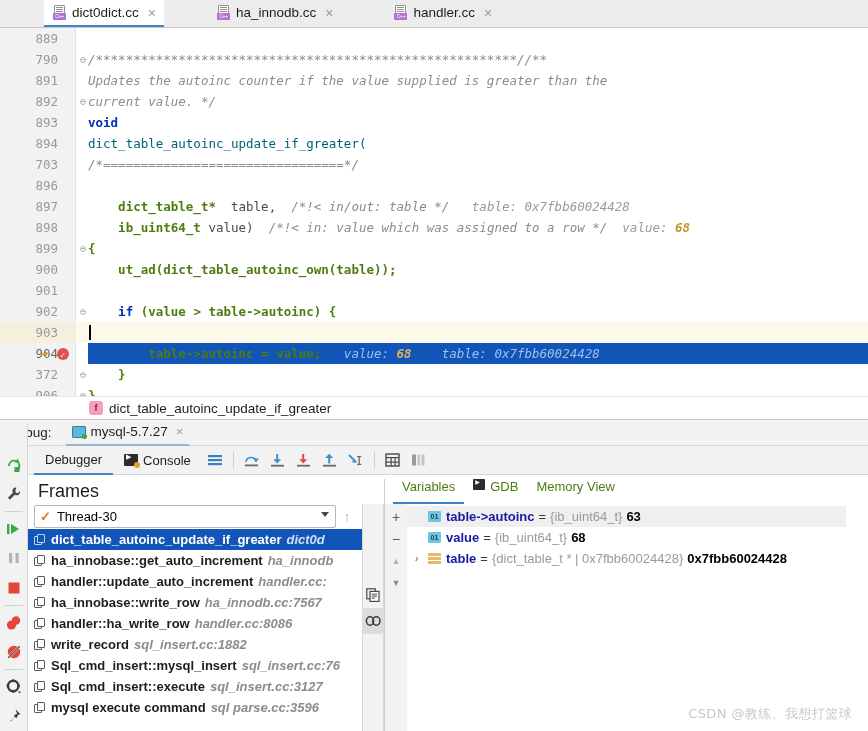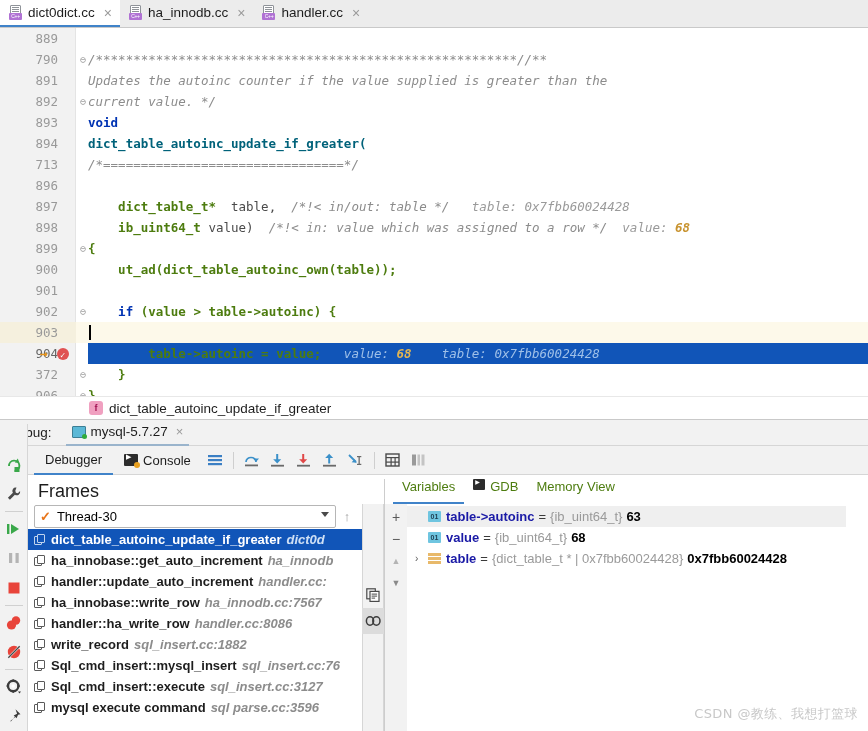--- a/index.html
+++ b/index.html
@@ -21,20 +21,21 @@
     border-bottom: 1px solid #c9c9c9;
   }
   .tab {
     display: flex; align-items: center; gap: 5px;
     padding: 0 8px 0 9px;
     font-size: 13.5px;
     color: #1d1d1d;
     cursor: default;
     border-bottom: 2px solid transparent;
     white-space: nowrap;
+    margin-left: 44px;
   }
   .tab.active {
     background: #ffffff;
     border-bottom: 2px solid #4083c9;
   }
   .tab .close {
     color: #9a9a9a; font-size: 14px; margin-left: 4px;
     line-height: 1;
   }
   
@@ -105,21 +106,21 @@
   }
   
   .codeline.execline .src-wrap {
     position: absolute; left: 88px; top: 0; right: 0; height: 21px;
     background: #1155b8;
   }
   .codeline.execline .src { color: #ffffff; z-index: 2; }
   .codeline.execline .ln { color: #666666; }
 
   .kw { color: #0033b3; font-weight: bold; }
-  .fn { color: #00627a; font-weight: bold; }
+  .fn { color: #00627a; font-weight: normal; }
   .cmt { color: #8c8c8c; font-style: italic; }
   .plain { color: #4d7c0f; font-weight: bold; }
   .dim { color: #4a4a4a; }
   .hint { color: #9a9a9a; font-style: italic; }
   .hintnum { color: #c8932f; font-style: italic; font-weight: bold; }
   .hint-on-blue { color: #9fc0e8; font-style: italic; }
   .hintnum-on-blue { color: #e3b552; font-style: italic; font-weight: bold; }
 
   
   .exec-arrow {
@@ -410,21 +411,21 @@
   }
   .mr-btn {
     width: 22px; height: 26px;
     display: flex; align-items: center; justify-content: center;
     color: #4a4a4a; font-size: 13px;
   }
   .mr-btn.pressed { background: #dcdcdc; }
 
   
   .watermark {
-    position: absolute; right: 10px; bottom: 8px;
+    position: absolute; right: 16px; bottom: 8px;
     font-size: 13px; color: #c8c8c8;
     font-family: "DejaVu Sans", sans-serif;
     letter-spacing: 0.4px;
   }
   svg { display: block; }
 </style>
 </head>
 <body>
 
 <div id="app">
@@ -461,21 +462,21 @@
 
   <div class="editor">
     <div class="gutter-bg"></div>
     <div id="code-lines">
         <div class="codeline"><div class="gut"></div><span class="ln">889</span><span class="src"></span></div>
         <div class="codeline"><div class="gut"></div><span class="ln">790</span><span class="fold">⊖</span><span class="src"><span class="cmt">/********************************************************//**</span></span></div>
         <div class="codeline"><div class="gut"></div><span class="ln">891</span><span class="src"><span class="cmt">Updates the autoinc counter if the value supplied is greater than the</span></span></div>
         <div class="codeline"><div class="gut"></div><span class="ln">892</span><span class="fold">⊖</span><span class="src"><span class="cmt">current value. */</span></span></div>
         <div class="codeline"><div class="gut"></div><span class="ln">893</span><span class="src"><span class="kw">void</span></span></div>
         <div class="codeline"><div class="gut"></div><span class="ln">894</span><span class="src"><span class="fn">dict_table_autoinc_update_if_greater(</span></span></div>
-        <div class="codeline"><div class="gut"></div><span class="ln">713</span><span class="src"><span class="cmt">/*================================*/</span></span></div>
+        <div class="codeline"><div class="gut"></div><span class="ln">703</span><span class="src"><span class="cmt">/*================================*/</span></span></div>
         <div class="codeline"><div class="gut"></div><span class="ln">896</span><span class="src"></span></div>
         <div class="codeline"><div class="gut"></div><span class="ln">897</span><span class="src"><span class="plain">    dict_table_t*  </span><span class="dim">table,  </span><span class="cmt">/*!&lt; in/out: table */</span><span class="hint">   table: 0x7fbb60024428</span></span></div>
         <div class="codeline"><div class="gut"></div><span class="ln">898</span><span class="src"><span class="plain">    ib_uint64_t </span><span class="dim">value)  </span><span class="cmt">/*!&lt; in: value which was assigned to a row */</span><span class="hint">  value: </span><span class="hintnum">68</span></span></div>
         <div class="codeline"><div class="gut"></div><span class="ln">899</span><span class="fold">⊖</span><span class="src"><span class="plain">{</span></span></div>
         <div class="codeline"><div class="gut"></div><span class="ln">900</span><span class="src"><span class="plain">    ut_ad(dict_table_autoinc_own(table));</span></span></div>
         <div class="codeline"><div class="gut"></div><span class="ln">901</span><span class="src"></span></div>
         <div class="codeline"><div class="gut"></div><span class="ln">902</span><span class="fold">⊖</span><span class="src"><span class="plain">    </span><span class="kw">if</span><span class="plain"> (value &gt; table-&gt;autoinc) {</span></span></div>
         <div class="codeline caretline"><div class="gut"></div><span class="ln">903</span><span class="caret"></span><span class="src"></span></div>
         <div class="codeline execline"><div class="gut"></div><span class="ln">904</span><span class="exec-arrow">→</span><span class="bp"></span><span class="src-wrap"></span><span class="src"><span class="plain">        table-&gt;autoinc = value;</span><span class="hint-on-blue">   value: </span><span class="hintnum-on-blue">68</span><span class="hint-on-blue">    table: 0x7fbb60024428</span></span></div>
         <div class="codeline"><div class="gut"></div><span class="ln">372</span><span class="fold">⊖</span><span class="src"><span class="plain">    }</span></span></div>

